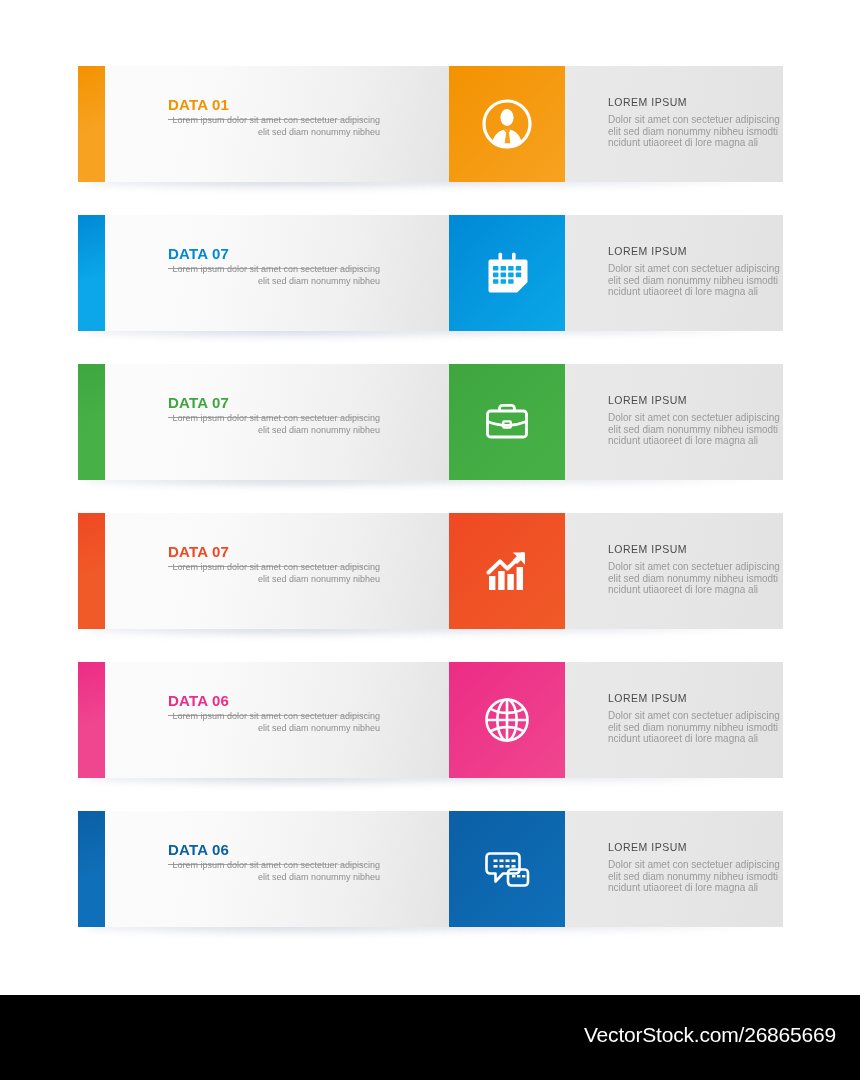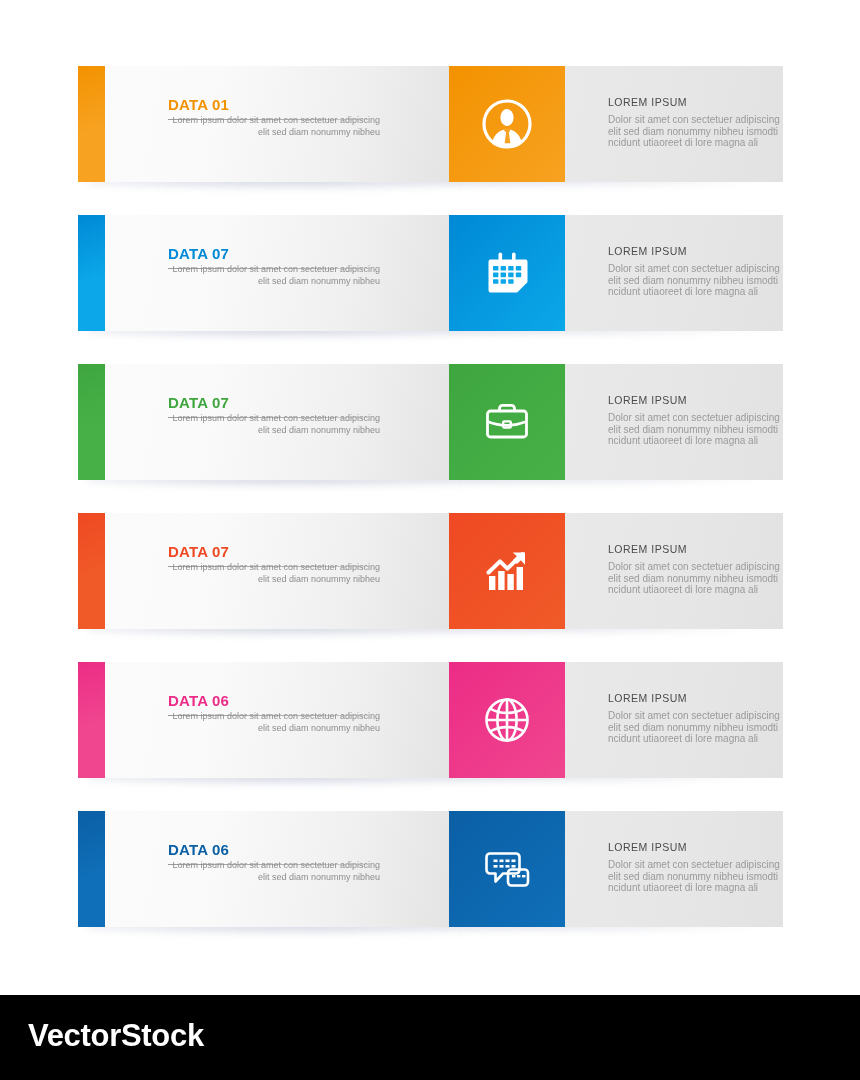--- a/index.html
+++ b/index.html
@@ -225,14 +225,14 @@
             </g>
           </svg></span></div>
       <div class="panel-right">
         <div class="r-title">LOREM IPSUM</div>
         <div class="r-desc">Dolor sit amet con sectetuer adipiscing elit sed diam nonummy nibheu ismodti ncidunt utiaoreet di lore magna ali</div>
       </div>
     </div>
   </div>
 
 <div class="footer">
-  <div class="brand">VectorStock</div>
+  <div class="url">VectorStock.com/26865669</div>
 </div>
 
 </body></html>

